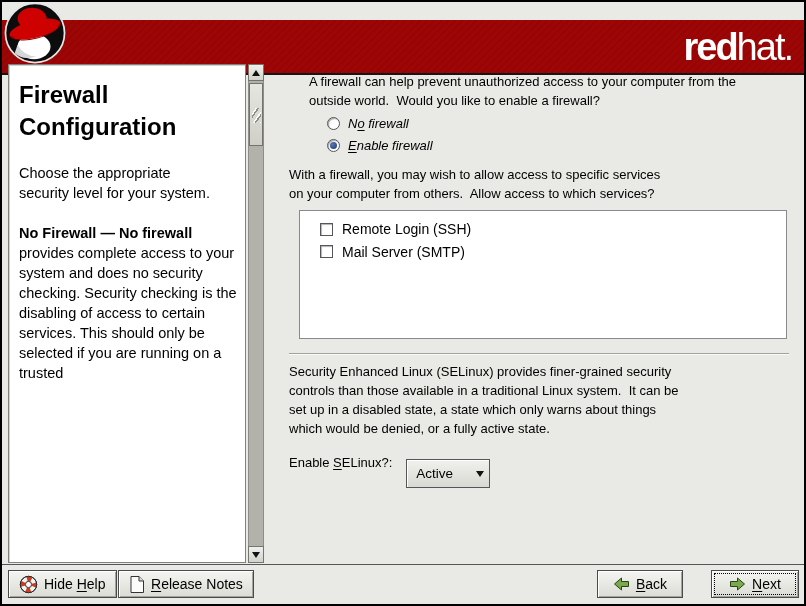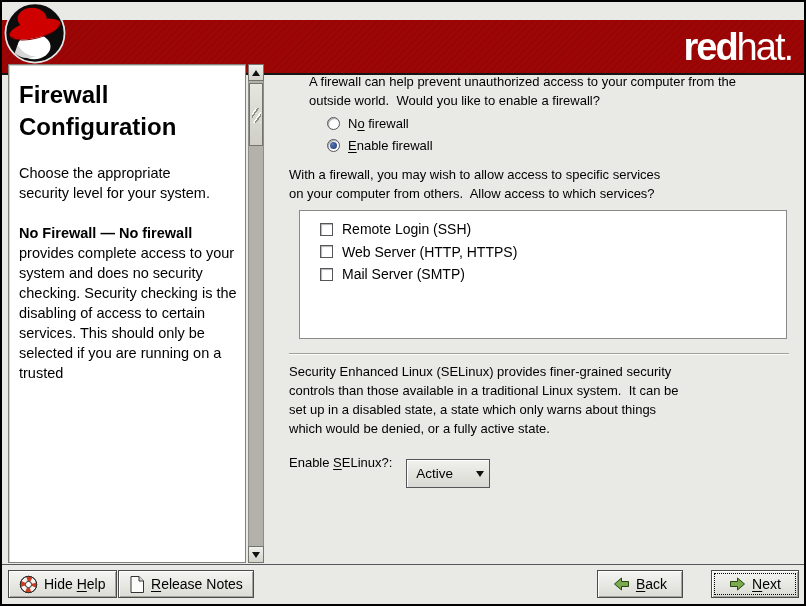--- a/index.html
+++ b/index.html
@@ -64,21 +64,21 @@
     position:absolute; left:2px; top:24px; width:9px; height:15px;
     background:repeating-linear-gradient(125deg, transparent 0 3px, #fbfbf8 3px 4.5px, #8f8f88 4.5px 6px);
   }
 
   
   .main { position:absolute; left:280px; top:62px; width:516px; height:442px; font-size:13px; }
   .pre { white-space:pre-wrap; line-height:19px; }
   .intro { position:absolute; left:7px; top:8px;margin-left:20px; }
 
   .radios { position:absolute; left:45px; top:48px; }
-  .radio-row { display:flex; align-items:center; height:22px; gap:8px; cursor:default; }
+  .radio-row { display:flex; align-items:center; height:22px; gap:8px; cursor:default;font-style:italic; }
   .radio {
     width:13px; height:13px; border-radius:50%;
     background:#fff; border:1px solid #55555a;
     box-shadow:inset 1px 1px 1px rgba(0,0,0,0.35);
     display:flex; align-items:center; justify-content:center;
   }
   .radio.sel::after { content:""; width:7px; height:7px; border-radius:50%;
     background:radial-gradient(circle at 35% 35%, #5a79b4, var(--accent-blue, #2f4d87) 65%); display:block; }
 
   .svc-q { position:absolute; left:7px; top:101px; }
@@ -189,24 +189,20 @@
     <div class="svc-q pre">With a firewall, you may wish to allow access to specific services
 on your computer from others.  Allow access to which services?</div>
 
     <div class="svc-box">
       <div class="svc-row">
         <span class="checkbox"></span>
         <span>Remote Login (SSH)</span>
       </div>
       <div class="svc-row">
         <span class="checkbox"></span>
-        <span>Web Server (HTTP, HTTPS)</span>
-      </div>
-      <div class="svc-row">
-        <span class="checkbox"></span>
         <span>Mail Server (SMTP)</span>
       </div>
     </div>
 
     <div class="separator"></div>
 
     <div class="selinux-text pre">Security Enhanced Linux (SELinux) provides finer-grained security
 controls than those available in a traditional Linux system.  It can be
 set up in a disabled state, a state which only warns about things
 which would be denied, or a fully active state.</div>

